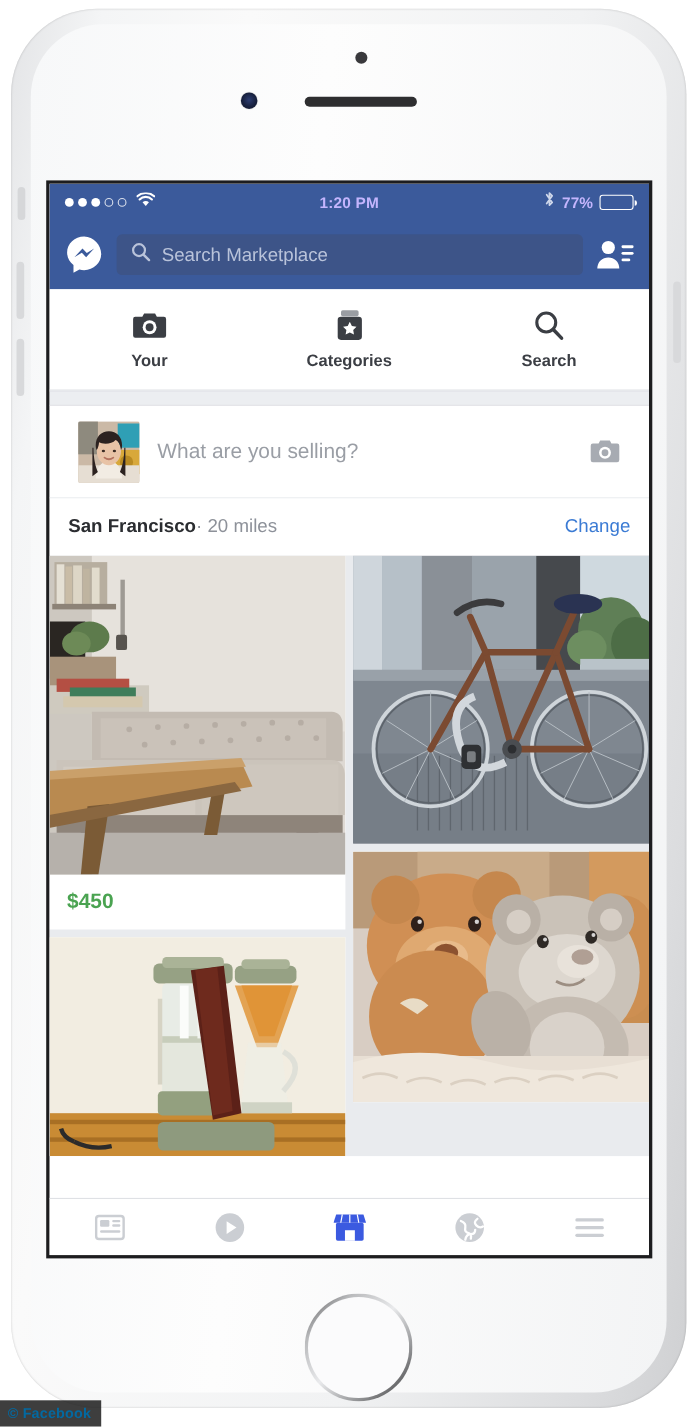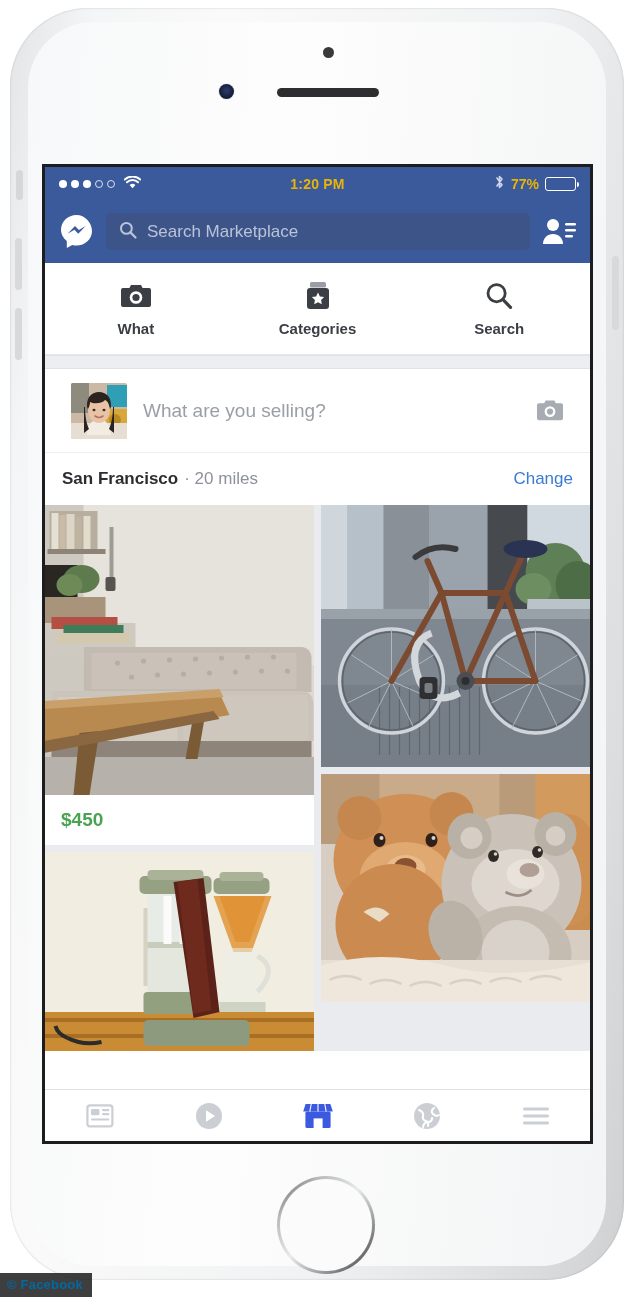--- a/index.html
+++ b/index.html
@@ -52,21 +52,21 @@
     position: absolute; left: 42px; top: 164px;
     width: 551px; height: 980px;
     background: #ffffff;
     border: 3px solid #1d1d1f;
     overflow: hidden;
   }
 
   
   .statusbar {
     position: relative; height: 33px; background: #3b5a9b;
-    display: flex; align-items: center; padding: 0 14px; color: #eab308;
+    display: flex; align-items: center; padding: 0 14px; color: #c4b5fd;
   }
   .sb-left  { display: flex; align-items: center; gap: 9px; }
   .sb-dots  { display: flex; gap: 4px; align-items: center; }
   .dot      { width: 8px; height: 8px; border-radius: 50%; background: #ffffff; }
   .dot.hollow { background: transparent; border: 1.4px solid rgba(255,255,255,.80); width: 8px; height: 8px; }
   .sb-center { position: absolute; left: 0; right: 0; text-align: center; font-size: 14px; font-weight: bold; letter-spacing: .2px; }
   .sb-right { margin-left: auto; display: flex; align-items: center; gap: 6px; position: relative; z-index: 2; }
   .sb-pct   { font-size: 14px; font-weight: bold; }
   .battery  { width: 31px; height: 14px; border: 1.6px solid #ffffff; border-radius: 3px; position: relative; padding: 1.5px; }
   .battery::after { content: ""; position: absolute; right: -4px; top: 4px; width: 2.5px; height: 5px; background: #fff; border-radius: 0 2px 2px 0; }
@@ -95,21 +95,21 @@
 
   
   .composer { height: 83px; background: #ffffff; display: flex; align-items: center; padding: 0 26px; gap: 16px; }
   .avatar { width: 56px; height: 56px; flex: 0 0 56px; border-radius: 2px; overflow: hidden; }
   .composer .c-placeholder { flex: 1; font-size: 19px; color: #9a9ea5; }
   .composer .cam { width: 28px; height: 24px; flex: 0 0 28px; }
 
   
   .locbar { height: 53px; background: #ffffff; border-top: 1px solid #eceef1; display: flex; align-items: center; padding: 0 17px; }
   .loc-city { font-size: 17px; font-weight: bold; color: #2b2d31; }
-  .loc-dist { font-size: 17px; color: #8d9199; margin-left: 6px; }
+  .loc-dist { font-size: 17px; color: #8d9199; }
   .loc-change { margin-left: auto; font-size: 17px; color: #3b7bd4; }
 
   
   .grid { background: #e9ebee; padding: 0; display: flex; gap: 7px; height: 546px; overflow: hidden; }
   .col { flex: 1; display: flex; flex-direction: column; gap: 7px; }
   .card { background: #ffffff; overflow: hidden; }
   .card .photo { width: 100%; display: block; }
   .card .price { font-size: 19px; color: #4aa351; font-weight: bold; padding: 14px 16px 16px; }
 
   
@@ -212,21 +212,21 @@
     <div class="tabstrip">
 
       <div class="tab">
         <span class="t-icon">
           <svg width="32" height="26" viewBox="0 0 32 26">
             <path d="M11 2h10l1.6 3H29a2 2 0 0 1 2 2v15a2 2 0 0 1-2 2H3a2 2 0 0 1-2-2V7a2 2 0 0 1 2-2h6.4z" fill="#3b3e44"></path>
             <circle cx="16" cy="14.5" r="6.3" fill="#fff"></circle>
             <circle cx="16" cy="14.5" r="3.6" fill="#3b3e44"></circle>
           </svg>
         </span>
-        <span class="t-label">What</span>
+        <span class="t-label">Your</span>
       </div>
 
       <div class="tab">
         <span class="t-icon">
           <svg width="26" height="30" viewBox="0 0 26 30">
             <rect x="5" y="1" width="16" height="5.5" rx="1.6" fill="#9a9da3"></rect>
             <rect x="2" y="7" width="22" height="21" rx="3" fill="#3b3e44"></rect>
             <path d="M13 11.6l1.9 3.8 4.2.6-3 3 .7 4.2-3.8-2-3.8 2 .7-4.2-3-3 4.2-.6z" fill="#fff"></path>
           </svg>
         </span>

